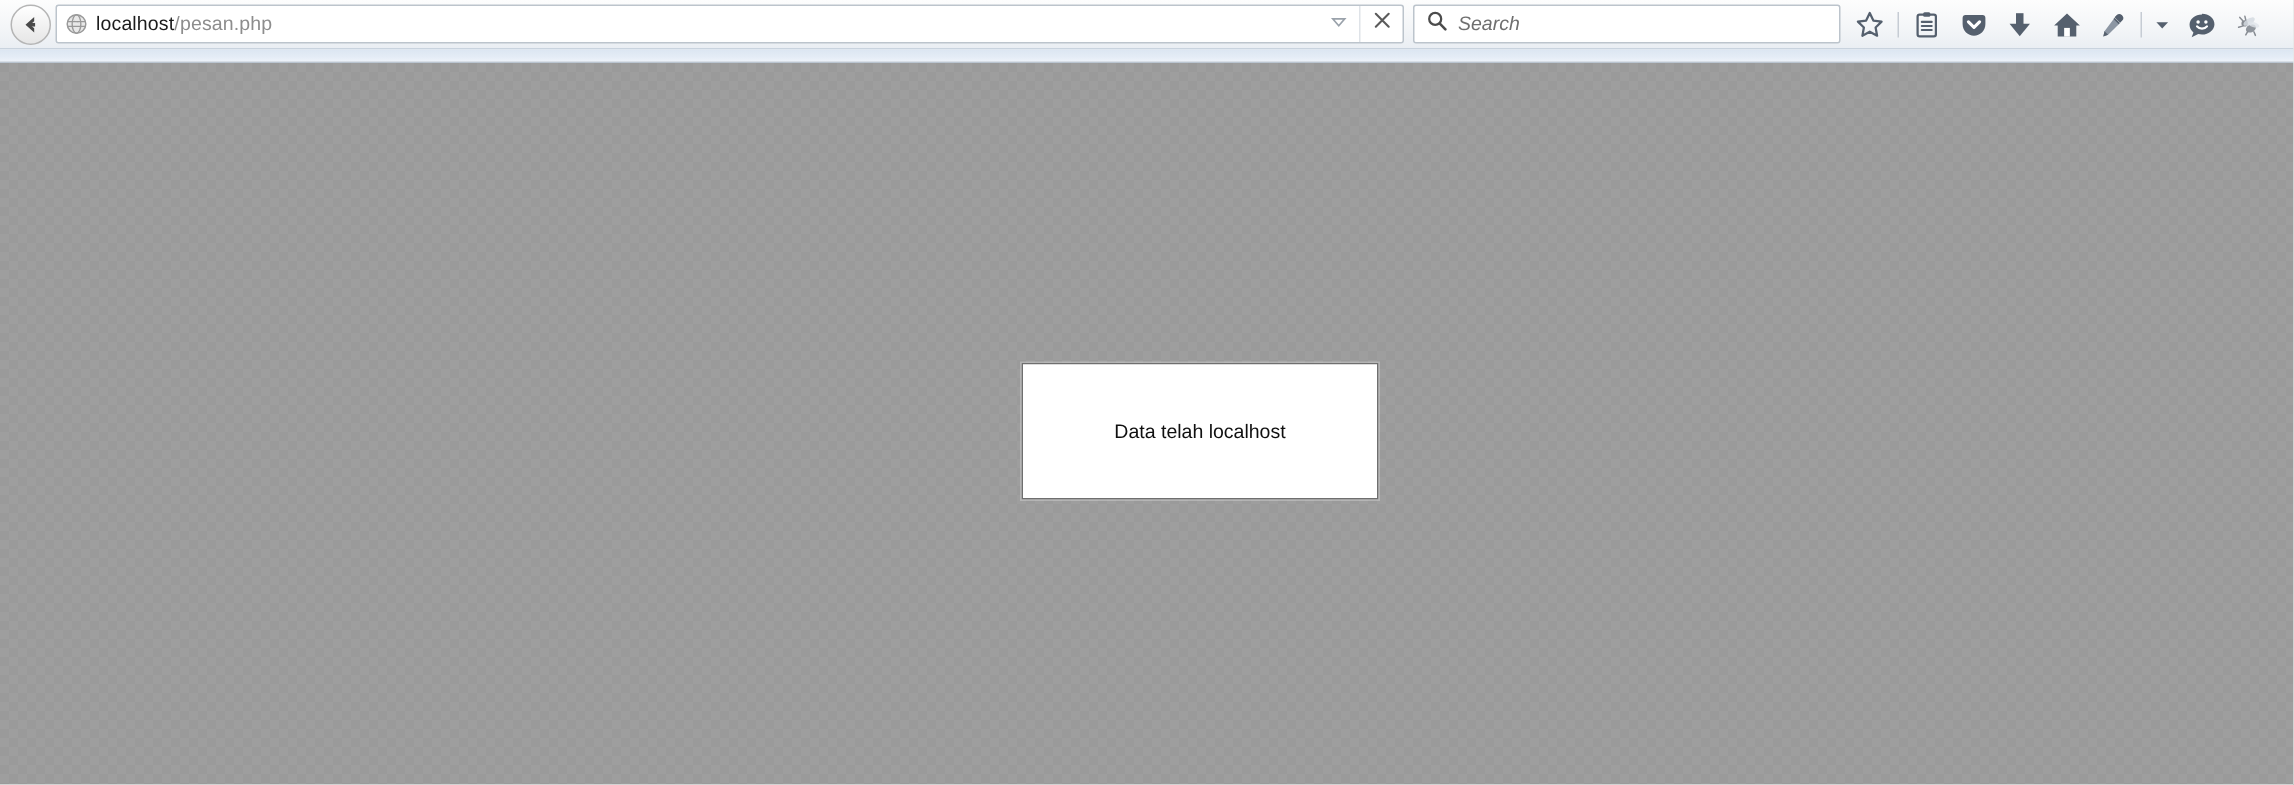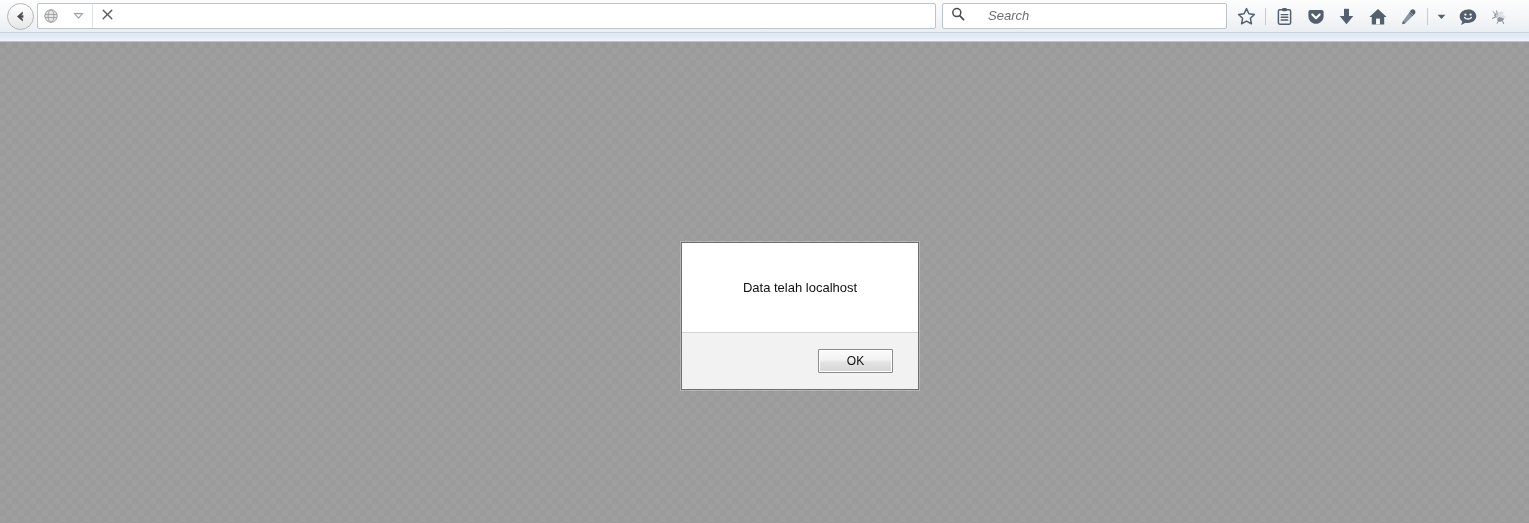--- a/index.html
+++ b/index.html
@@ -105,21 +105,21 @@
     width: 285px; height: 26px;
     background: #ffffff;
     border: 1px solid #bcc4cc;
     border-radius: 2px;
     box-sizing: border-box;
     display: flex;
     align-items: center;
     padding-left: 8px;
   }
   #search-placeholder {
-    margin-left: 23px;
+    margin-left: 7px;
     font-size: 13px;
     font-style: italic;
     color: #6f6f6f;
     line-height: 24px;
   }
 
   
   #toolbar-icons {
     position: absolute;
     left: 1231px; top: 0;
@@ -228,20 +228,21 @@
 
     <div id="urlbar">
       <div id="favicon-slot">
         <svg width="14" height="14" viewBox="0 0 14 14">
           <circle cx="7" cy="7" r="6.2" fill="#e8e8e8" stroke="#9a9a9a" stroke-width="1"></circle>
           <path d="M1.2 5.4 H12.8 M1.2 8.6 H12.8" stroke="#9a9a9a" stroke-width="0.9" fill="none"></path>
           <ellipse cx="7" cy="7" rx="2.9" ry="6.2" fill="none" stroke="#9a9a9a" stroke-width="0.9"></ellipse>
           <path d="M3.2 3.3 a4 4 0 0 1 3.3 2.0 a3.4 3.4 0 0 0 2.6 1.3" fill="#b7b7b7" opacity="0.55"></path>
         </svg>
       </div>
+      <div id="url-text"><span class="host">localhost</span><span class="path">/pesan.php</span></div>
       <div class="urlbtn">
         <span>
           <svg width="11" height="11" viewBox="0 0 11 11">
             <path d="M1.5 3.6 L9.5 3.6 L5.5 8.2 Z" fill="none" stroke="#9aa2ab" stroke-width="1.1"></path>
           </svg>
         </span>
       </div>
       <div class="urlbtn sep-left">
         <span>
           <svg width="13" height="13" viewBox="0 0 13 13">
@@ -340,20 +341,17 @@
   </div>
 
   <div id="chrome-strip"></div>
 
   <div id="page">
 
     <div id="dialog">
       <div id="dialog-body">
         <div id="dialog-message">Data telah localhost</div>
       </div>
-      <div id="dialog-footer">
-        <button id="ok-button" type="button">OK</button>
-      </div>
     </div>
 
   </div>
 
 </div>
 
 </body></html>

